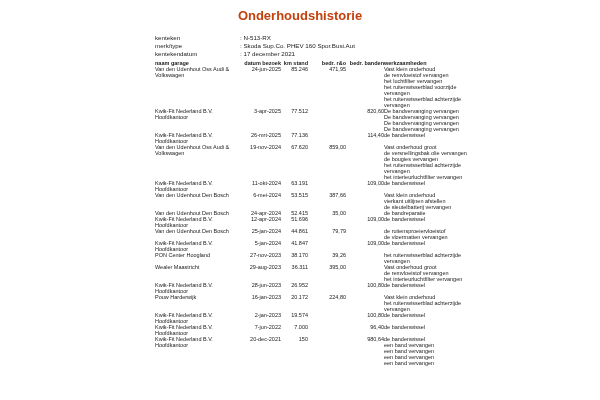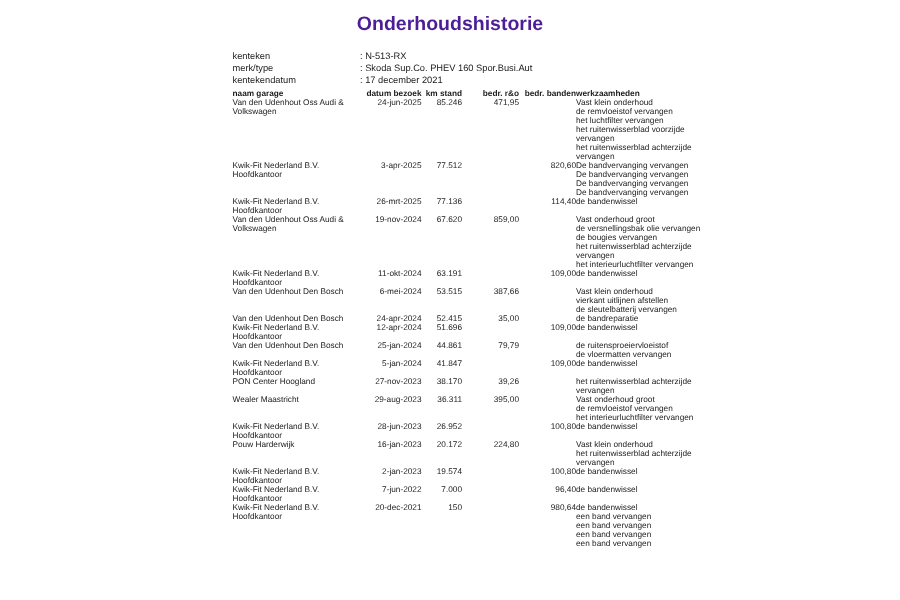--- a/index.html
+++ b/index.html
@@ -9,21 +9,21 @@
     color: #1b1b1b;
     font-family: "Liberation Sans", sans-serif;
     -webkit-font-smoothing: antialiased;
   }
   .page { position: relative; width: 600px; height: 400px; overflow: hidden; background: #ffffff; }
   .title {
     margin: 8px 0 0 0;
     text-align: center;
     font-size: 13px;
     font-weight: bold;
-    color: #4c1d95;
+    color: #c2410c;
   }
   .meta {
     position: absolute; left: 155px; top: 34px;
     font-size: 6.2px; line-height: 8px;
   }
   .meta-row { display: flex; }
   .meta-label { width: 85px; }
   .meta-value { white-space: nowrap; }
   table.history {
     position: absolute; left: 155px; top: 60px;

